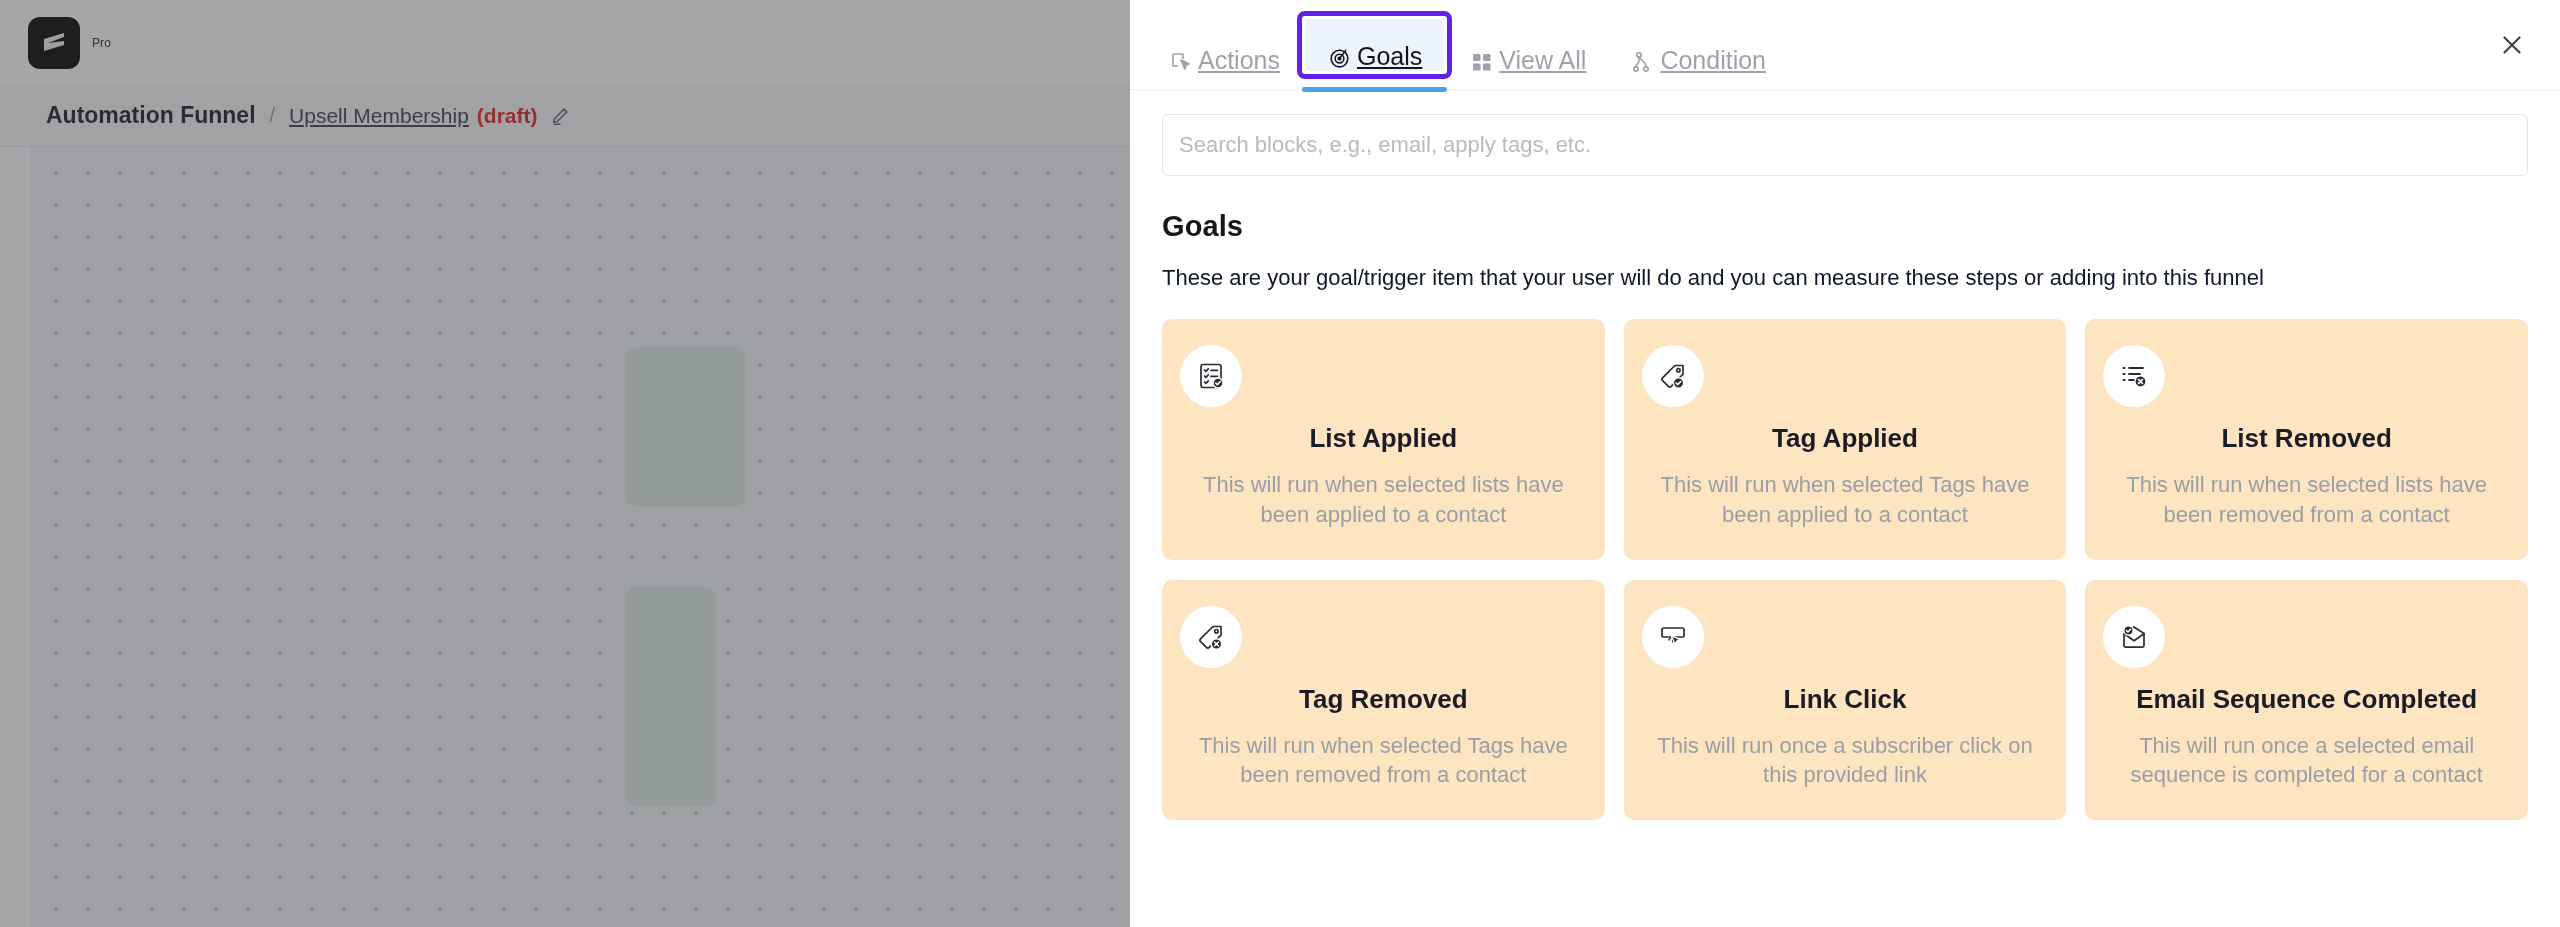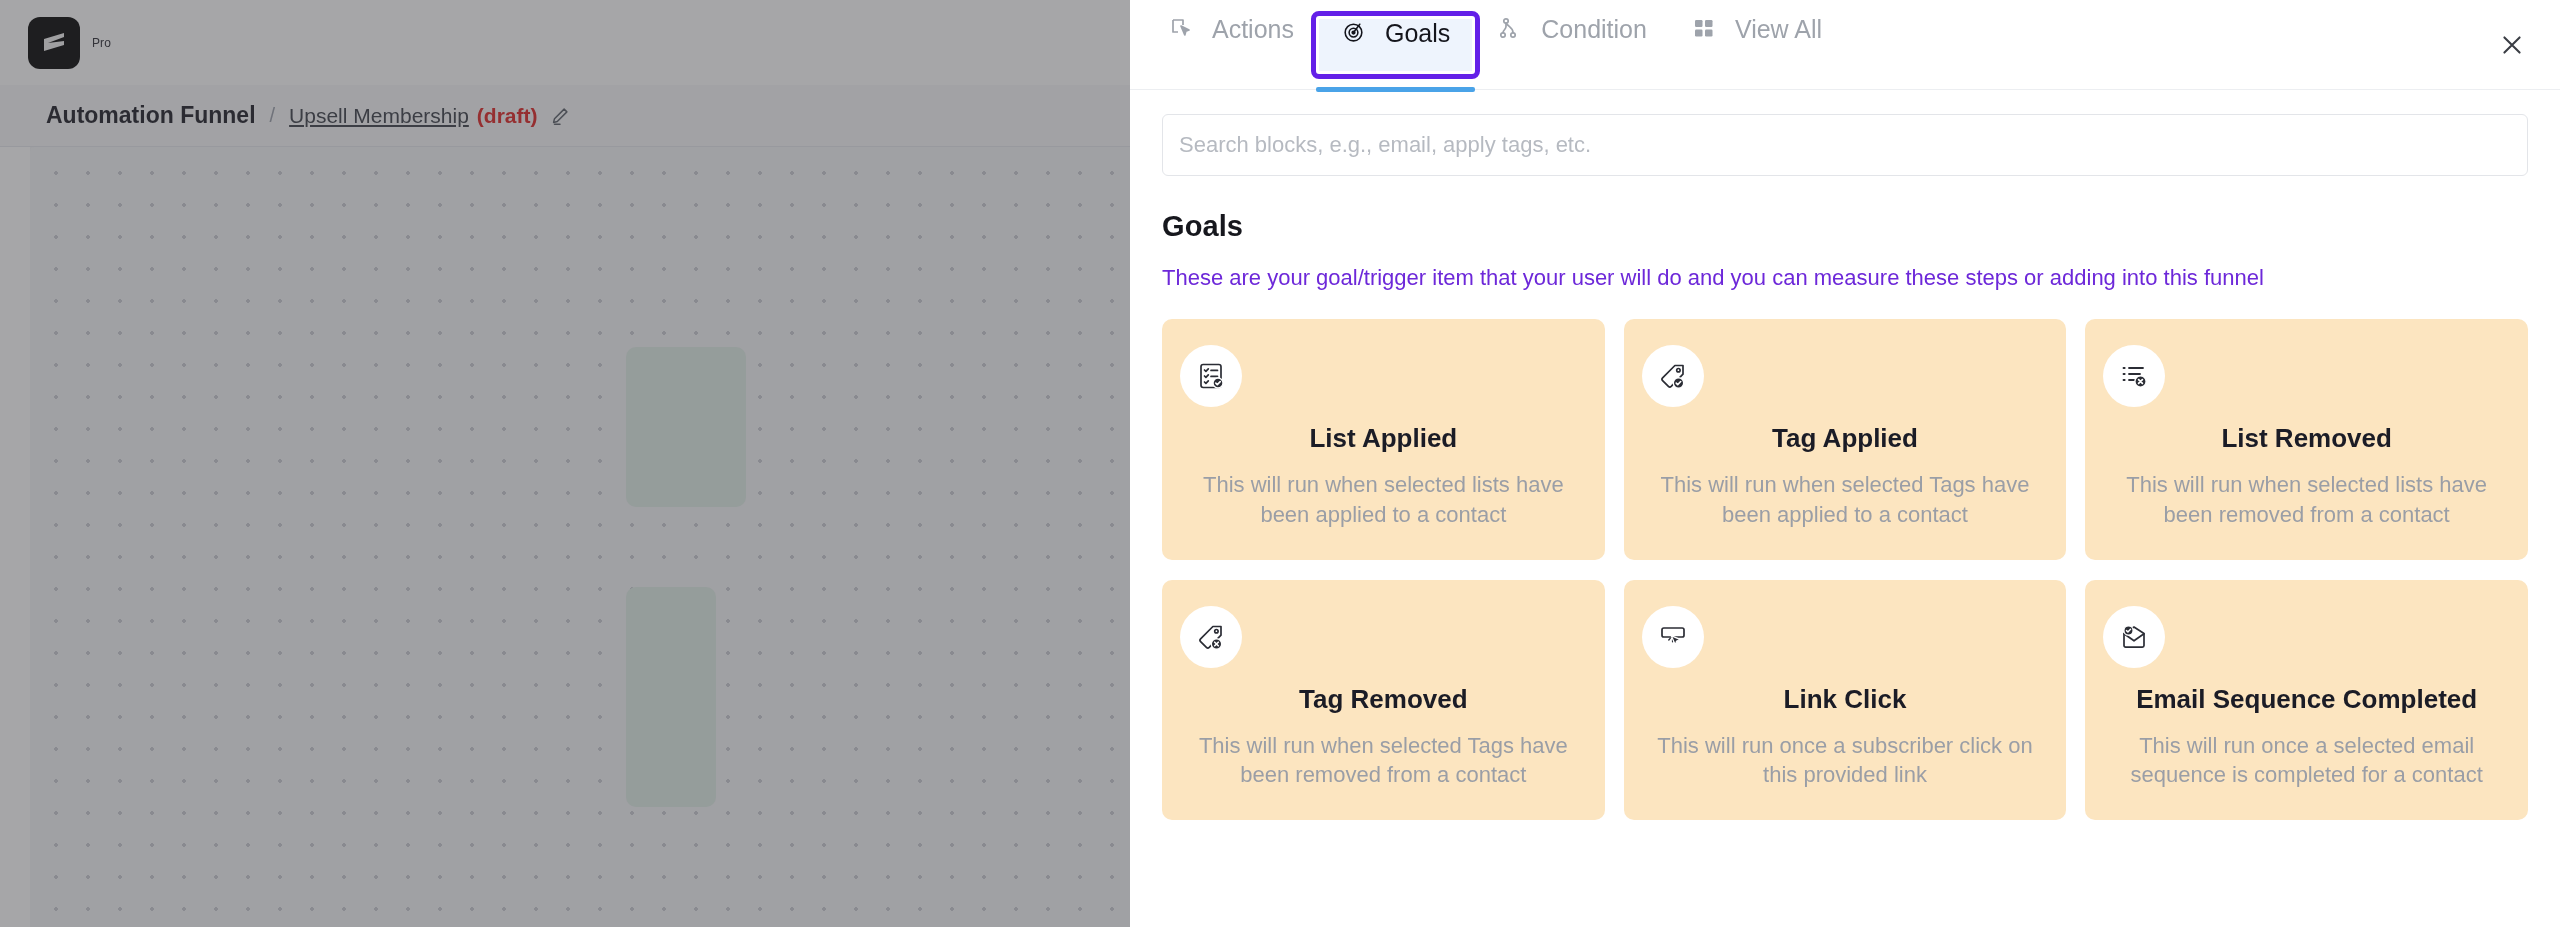--- a/index.html
+++ b/index.html
@@ -87,30 +87,31 @@
     display: flex; align-items: center;
   }
   #tabstrip {
     display: flex; align-items: center;
     height: 100%;
     padding-left: 16px;
     gap: 0px;
   }
   .tab {
     position: relative;
-    display: flex; align-items: flex-start; gap: 18px;
+    display: flex; align-items: flex-end; gap: 4px;
     height: 60px;
     padding: 0 22px;
     font-size: 25px;
     color: #9ea3ab;
     background: transparent;
     border: none;
     cursor: pointer;
     white-space: nowrap;
     font-family: "Liberation Sans", sans-serif;
+    text-decoration: underline;
   }
   .tab .tab-ico { display: inline-flex; align-items: center; justify-content: center; width: 26px; height: 26px; }
   .tab.is-active {
     color: #14151c;
     background: #eef4fd;
     border: 3px solid #ffffff;
     outline: 5px solid #6320e8;
     border-radius: 3px;
     height: 58px;
   }
@@ -152,21 +153,21 @@
   }
   #search-input::placeholder { color: #b6bac1; }
 
   #section-title {
     margin-top: 34px;
     font-size: 29px; font-weight: 700; color: #16171d;
     letter-spacing: .1px;
   }
   #section-desc {
     margin-top: 22px;
-    font-size: 22px; color: #6d28d9;
+    font-size: 22px; color: #0f172a;
   }
 
   #cards-grid {
     margin-top: 28px;
     display: grid;
     grid-template-columns: repeat(3, 1fr);
     gap: 20px 19px;
   }
   .goal-card {
     background: #fce5c0;
@@ -255,41 +256,41 @@
             <circle cx="12" cy="13" r="4.2"></circle>
             <circle cx="12" cy="13" r="1.3" fill="#14151c"></circle>
             <path d="M12 13l6-8" stroke-linecap="round"></path>
           </svg>
         </span>
         <span>Goals</span>
       </button>
 
       <button class="tab">
         <span class="tab-ico">
+          <svg width="22" height="22" viewBox="0 0 22 22" fill="#9ea3ab">
+            <rect x="2" y="3" width="7.5" height="7" rx="1.2"></rect>
+            <rect x="12" y="3" width="7.5" height="7" rx="1.2"></rect>
+            <rect x="2" y="12.5" width="7.5" height="7" rx="1.2"></rect>
+            <rect x="12" y="12.5" width="7.5" height="7" rx="1.2"></rect>
+          </svg>
+        </span>
+        <span>View All</span>
+      </button>
+
+      <button class="tab">
+        <span class="tab-ico">
           <svg width="24" height="24" viewBox="0 0 24 24" fill="none" stroke="#9ea3ab" stroke-width="1.7" stroke-linecap="round">
             <circle cx="8" cy="5" r="2.2"></circle>
             <circle cx="5" cy="19" r="2.2"></circle>
             <circle cx="15" cy="19" r="2.2"></circle>
             <path d="M8 7.2v3.3c0 3-3 3.4-3 6.3"></path>
             <path d="M8.6 7.6c1.6 3 6.4 4 6.4 9"></path>
           </svg>
         </span>
         <span>Condition</span>
-      </button>
-
-      <button class="tab">
-        <span class="tab-ico">
-          <svg width="22" height="22" viewBox="0 0 22 22" fill="#9ea3ab">
-            <rect x="2" y="3" width="7.5" height="7" rx="1.2"></rect>
-            <rect x="12" y="3" width="7.5" height="7" rx="1.2"></rect>
-            <rect x="2" y="12.5" width="7.5" height="7" rx="1.2"></rect>
-            <rect x="12" y="12.5" width="7.5" height="7" rx="1.2"></rect>
-          </svg>
-        </span>
-        <span>View All</span>
       </button>
 
     </div>
 
     <button id="close-button">
       <svg width="26" height="26" viewBox="0 0 24 24" fill="none" stroke="#3a3d44" stroke-width="1.9" stroke-linecap="round">
         <path d="M5 5l14 14M19 5L5 19"></path>
       </svg>
     </button>
   </div>

